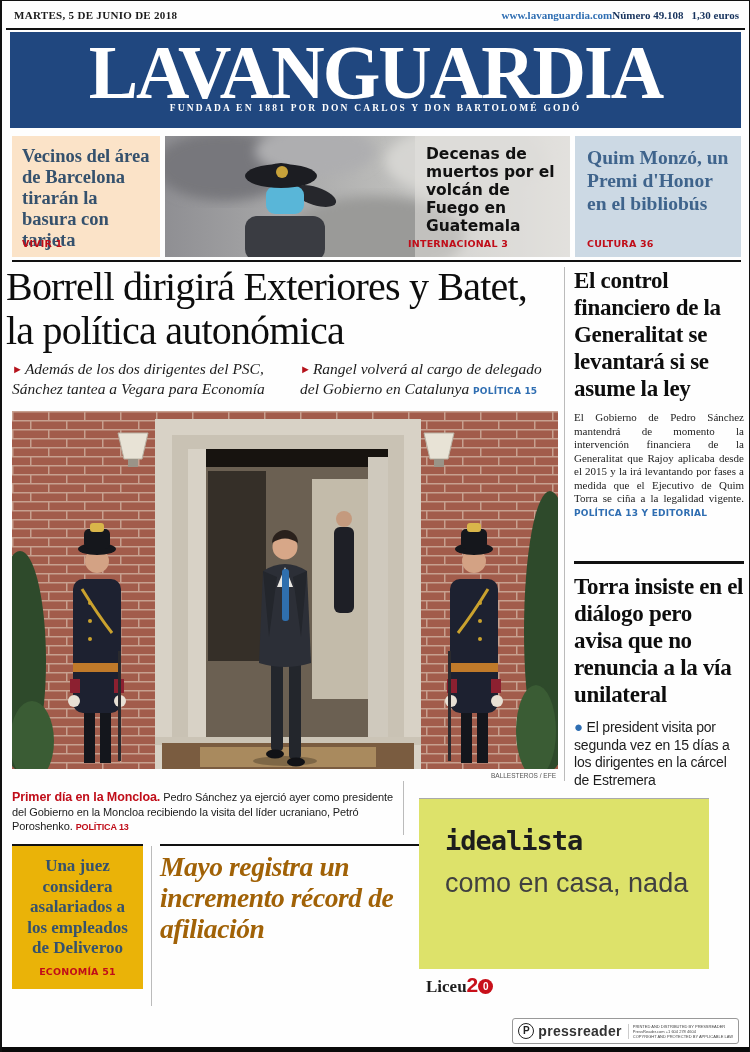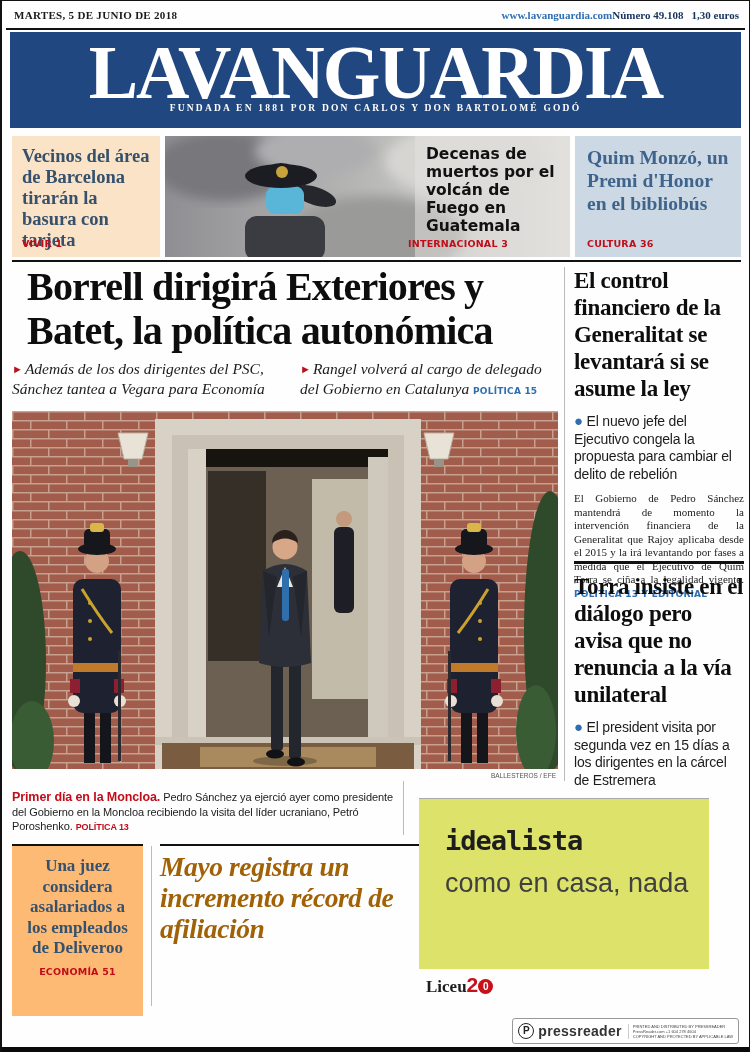--- a/index.html
+++ b/index.html
@@ -31,21 +31,21 @@
   .teaser-overlay{position:absolute;right:8px;top:9px;width:136px;}
   .teaser-overlay h3{margin:0;font-family:"DejaVu Sans",sans-serif;font-weight:bold;font-size:15.5px;line-height:18px;color:#111;}
   .teaser-right{left:563px;right:0;width:auto;background:#ccd9e4;padding:10px 12px;}
   .teaser-right h3{margin:0;font-family:"Liberation Serif",serif;font-weight:bold;font-size:19.5px;line-height:23px;color:#3f648c;}
   .tag{font-family:"DejaVu Sans",sans-serif;font-weight:bold;font-size:9.5px;color:#c00d19;letter-spacing:.2px;}
   .teaser .tag{position:absolute;left:10px;bottom:8px;}
   .teaser-photo .tag{left:auto;right:62px;}
   .teaser-right .tag{left:12px;}
   
   .leadrule{position:absolute;left:10px;right:8px;top:259px;height:2px;background:#111;}
-  .lead-headline{position:absolute;left:25px;top:264px;width:552px;font-family:"Liberation Serif",serif;font-weight:bold;font-size:40px;line-height:44px;letter-spacing:-.8px;color:#0d0d0d;margin:0;}
+  .lead-headline{position:absolute;left:4px;top:264px;width:552px;font-family:"Liberation Serif",serif;font-weight:normal;font-size:40px;line-height:44px;letter-spacing:-.8px;color:#0d0d0d;margin:0;}
   .lead-bullets{position:absolute;left:10px;top:358px;width:552px;}
   .lead-bullet{position:absolute;top:0;width:272px;font-family:"Liberation Serif",serif;font-style:italic;font-size:15.5px;line-height:19px;color:#1c1c1c;}
   .lead-bullet.b1{left:0;}
   .lead-bullet.b2{left:288px;width:264px;}
   .tri{color:#b5121b;font-style:normal;font-size:11px;vertical-align:1px;margin-right:2px;}
   .inline-tag-blue{font-family:"DejaVu Sans",sans-serif;font-style:normal;font-weight:bold;font-size:9px;color:#2f6eb2;letter-spacing:.2px;}
   
   .main-photo{position:absolute;left:10px;top:410px;width:546px;height:358px;background:#a05a49;}
   .main-photo svg{position:absolute;left:0;top:0;width:100%;height:100%;}
   .credit{position:absolute;right:2px;bottom:-10px;font-size:6.5px;color:#555;font-family:"Liberation Sans",sans-serif;}
@@ -60,21 +60,21 @@
   .rc-headline{margin:0;font-family:"Liberation Serif",serif;font-weight:bold;font-size:23px;line-height:27px;letter-spacing:-.3px;color:#0d0d0d;}
   .rc-bullet{margin:10px 0 0 0;font-size:14px;line-height:17.5px;color:#1c1c1c;font-family:"Liberation Sans",sans-serif;letter-spacing:-.2px;}
   .dot{color:#2f6eb2;font-size:15px;}
   .rc-body{margin:9px 0 0 0;font-family:"Liberation Serif",serif;font-size:11px;line-height:13.5px;color:#222;text-align:justify;}
   .rc-divider{position:absolute;left:572px;top:560px;width:170px;height:3px;background:#111;}
   .right-col2{position:absolute;left:572px;top:572px;width:170px;}
   .rc-tag{display:block;margin-top:9px;}
   
   .b-rule1{position:absolute;left:10px;top:843px;width:131px;height:2px;background:#111;}
   .b-rule2{position:absolute;left:158px;top:843px;width:262px;height:2px;background:#111;}
-  .deliveroo{position:absolute;left:10px;top:845px;width:131px;height:170px;background:#fdba74;text-align:center;}
+  .deliveroo{position:absolute;left:10px;top:845px;width:131px;height:143px;background:#eab308;text-align:center;}
   .deliveroo h3{margin:10px 8px 0 8px;font-family:"Liberation Serif",serif;font-weight:bold;font-size:17px;line-height:20.5px;color:#35516d;}
   .deliveroo .tag{display:block;margin-top:7px;}
   .b-vrule{position:absolute;left:149px;top:845px;width:1px;height:160px;background:#bbb;}
   .afiliacion{position:absolute;left:158px;top:850px;width:264px;}
   .afiliacion h2{margin:0;font-family:"Liberation Serif",serif;font-style:italic;font-weight:bold;font-size:27.5px;line-height:31px;letter-spacing:-.4px;color:#a16207;}
   .afiliacion p{margin:14px 0 0 0;font-size:13px;line-height:16.5px;color:#1c1c1c;letter-spacing:-.2px;}
   
   .ad{position:absolute;left:417px;top:797px;width:290px;height:170px;background:#dde26a;border-top:1px solid #aaa;}
   .ad .brand{position:absolute;left:26px;top:26px;font-family:"DejaVu Sans Mono",monospace;font-weight:bold;font-size:27px;letter-spacing:-1px;color:#1d1d1d;}
   .ad .line{position:absolute;left:26px;top:68px;font-size:27px;line-height:33px;color:#404040;font-family:"Liberation Sans",sans-serif;}
@@ -277,24 +277,20 @@
     <span class="lead-in">Primer día en la Moncloa.</span>
     <span>Pedro Sánchez ya ejerció ayer como presidente del Gobierno en la Moncloa recibiendo la visita del líder ucraniano, Petró Poroshenko.</span>
     <span class="tag-inline">POLÍTICA 13</span>
   </p>
   <div class="caption-rule"></div>
 
   <div class="colrule"></div>
 
   <div class="right-col">
     <h2 class="rc-headline">El control financiero de la Generalitat se levantará si se asume la ley</h2>
-    <p class="rc-bullet">
-      <span class="dot">●</span>
-      <span>El nuevo jefe del Ejecutivo congela la propuesta para cambiar el delito de rebelión</span>
-    </p>
     <p class="rc-body">
       <span>El Gobierno de Pedro Sánchez mantendrá de momento la intervención financiera de la Generalitat que Rajoy aplicaba desde el 2015 y la irá levantando por fases a medida que el Ejecutivo de Quim Torra se ciña a la legalidad vigente.</span>
       <span class="inline-tag-blue">POLÍTICA 13 Y EDITORIAL</span>
     </p>
   </div>
 
   <div class="rc-divider"></div>
 
   <div class="right-col2">
     <h2 class="rc-headline">Torra insiste en el diálogo pero avisa que no renuncia a la vía unilateral</h2>

